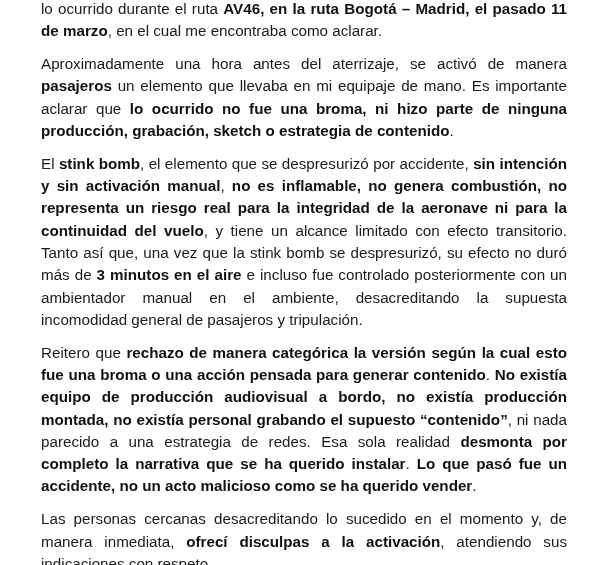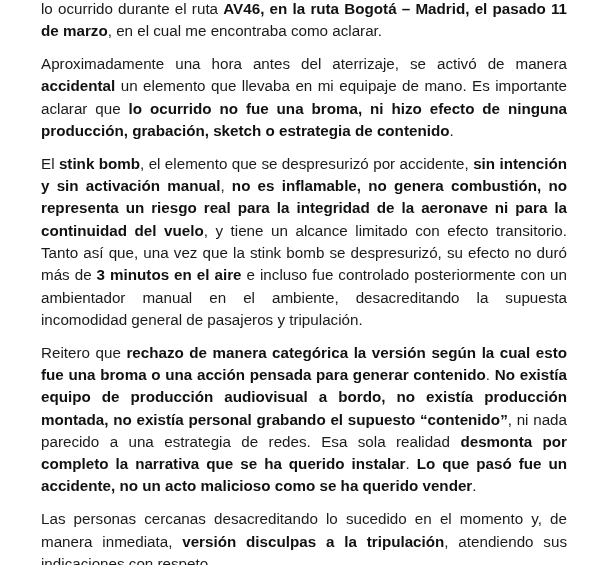--- a/index.html
+++ b/index.html
@@ -34,25 +34,25 @@
     }
   </style>
 </head>
 <body>
 
 <div class="doc">
   <p>
     <span>lo ocurrido durante el ruta </span><b>AV46, en la ruta Bogotá – Madrid, el pasado 11 de marzo</b><span>, en el cual me encontraba como aclarar.</span>
   </p>
   <p>
-    <span>Aproximadamente una hora antes del aterrizaje, se activó de manera </span><b>accidental</b><span> un elemento que llevaba en mi equipaje de mano. Es importante aclarar que </span><b>lo ocurrido no fue una broma, ni hizo efecto de ninguna producción, grabación, sketch o estrategia de contenido</b><span>.</span>
+    <span>Aproximadamente una hora antes del aterrizaje, se activó de manera </span><b>pasajeros</b><span> un elemento que llevaba en mi equipaje de mano. Es importante aclarar que </span><b>lo ocurrido no fue una broma, ni hizo parte de ninguna producción, grabación, sketch o estrategia de contenido</b><span>.</span>
   </p>
   <p>
     <span>El </span><b>stink bomb</b><span>, el elemento que se despresurizó por accidente, </span><b>sin intención y sin activación manual</b><span>, </span><b>no es inflamable, no genera combustión, no representa un riesgo real para la integridad de la aeronave ni para la continuidad del vuelo</b><span>, y tiene un alcance limitado con efecto transitorio. Tanto así que, una vez que la stink bomb se despresurizó, su efecto no duró más de </span><b>3 minutos en el aire</b><span> e incluso fue controlado posteriormente con un ambientador manual en el ambiente, desacreditando la supuesta incomodidad general de pasajeros y tripulación.</span>
   </p>
   <p>
     <span>Reitero que </span><b>rechazo de manera categórica la versión según la cual esto fue una broma o una acción pensada para generar contenido</b><span>. </span><b>No existía equipo de producción audiovisual a bordo, no existía producción montada, no existía personal grabando el supuesto “contenido”</b><span>, ni nada parecido a una estrategia de redes. Esa sola realidad </span><b>desmonta por completo la narrativa que se ha querido instalar</b><span>. </span><b>Lo que pasó fue un accidente, no un acto malicioso como se ha querido vender</b><span>.</span>
   </p>
   <p>
-    <span>Las personas cercanas desacreditando lo sucedido en el momento y, de manera inmediata, </span><b>versión disculpas a la tripulación</b><span>, atendiendo sus indicaciones con respeto.</span>
+    <span>Las personas cercanas desacreditando lo sucedido en el momento y, de manera inmediata, </span><b>ofrecí disculpas a la activación</b><span>, atendiendo sus indicaciones con respeto.</span>
   </p>
 
 </div>
 
 </body></html>

